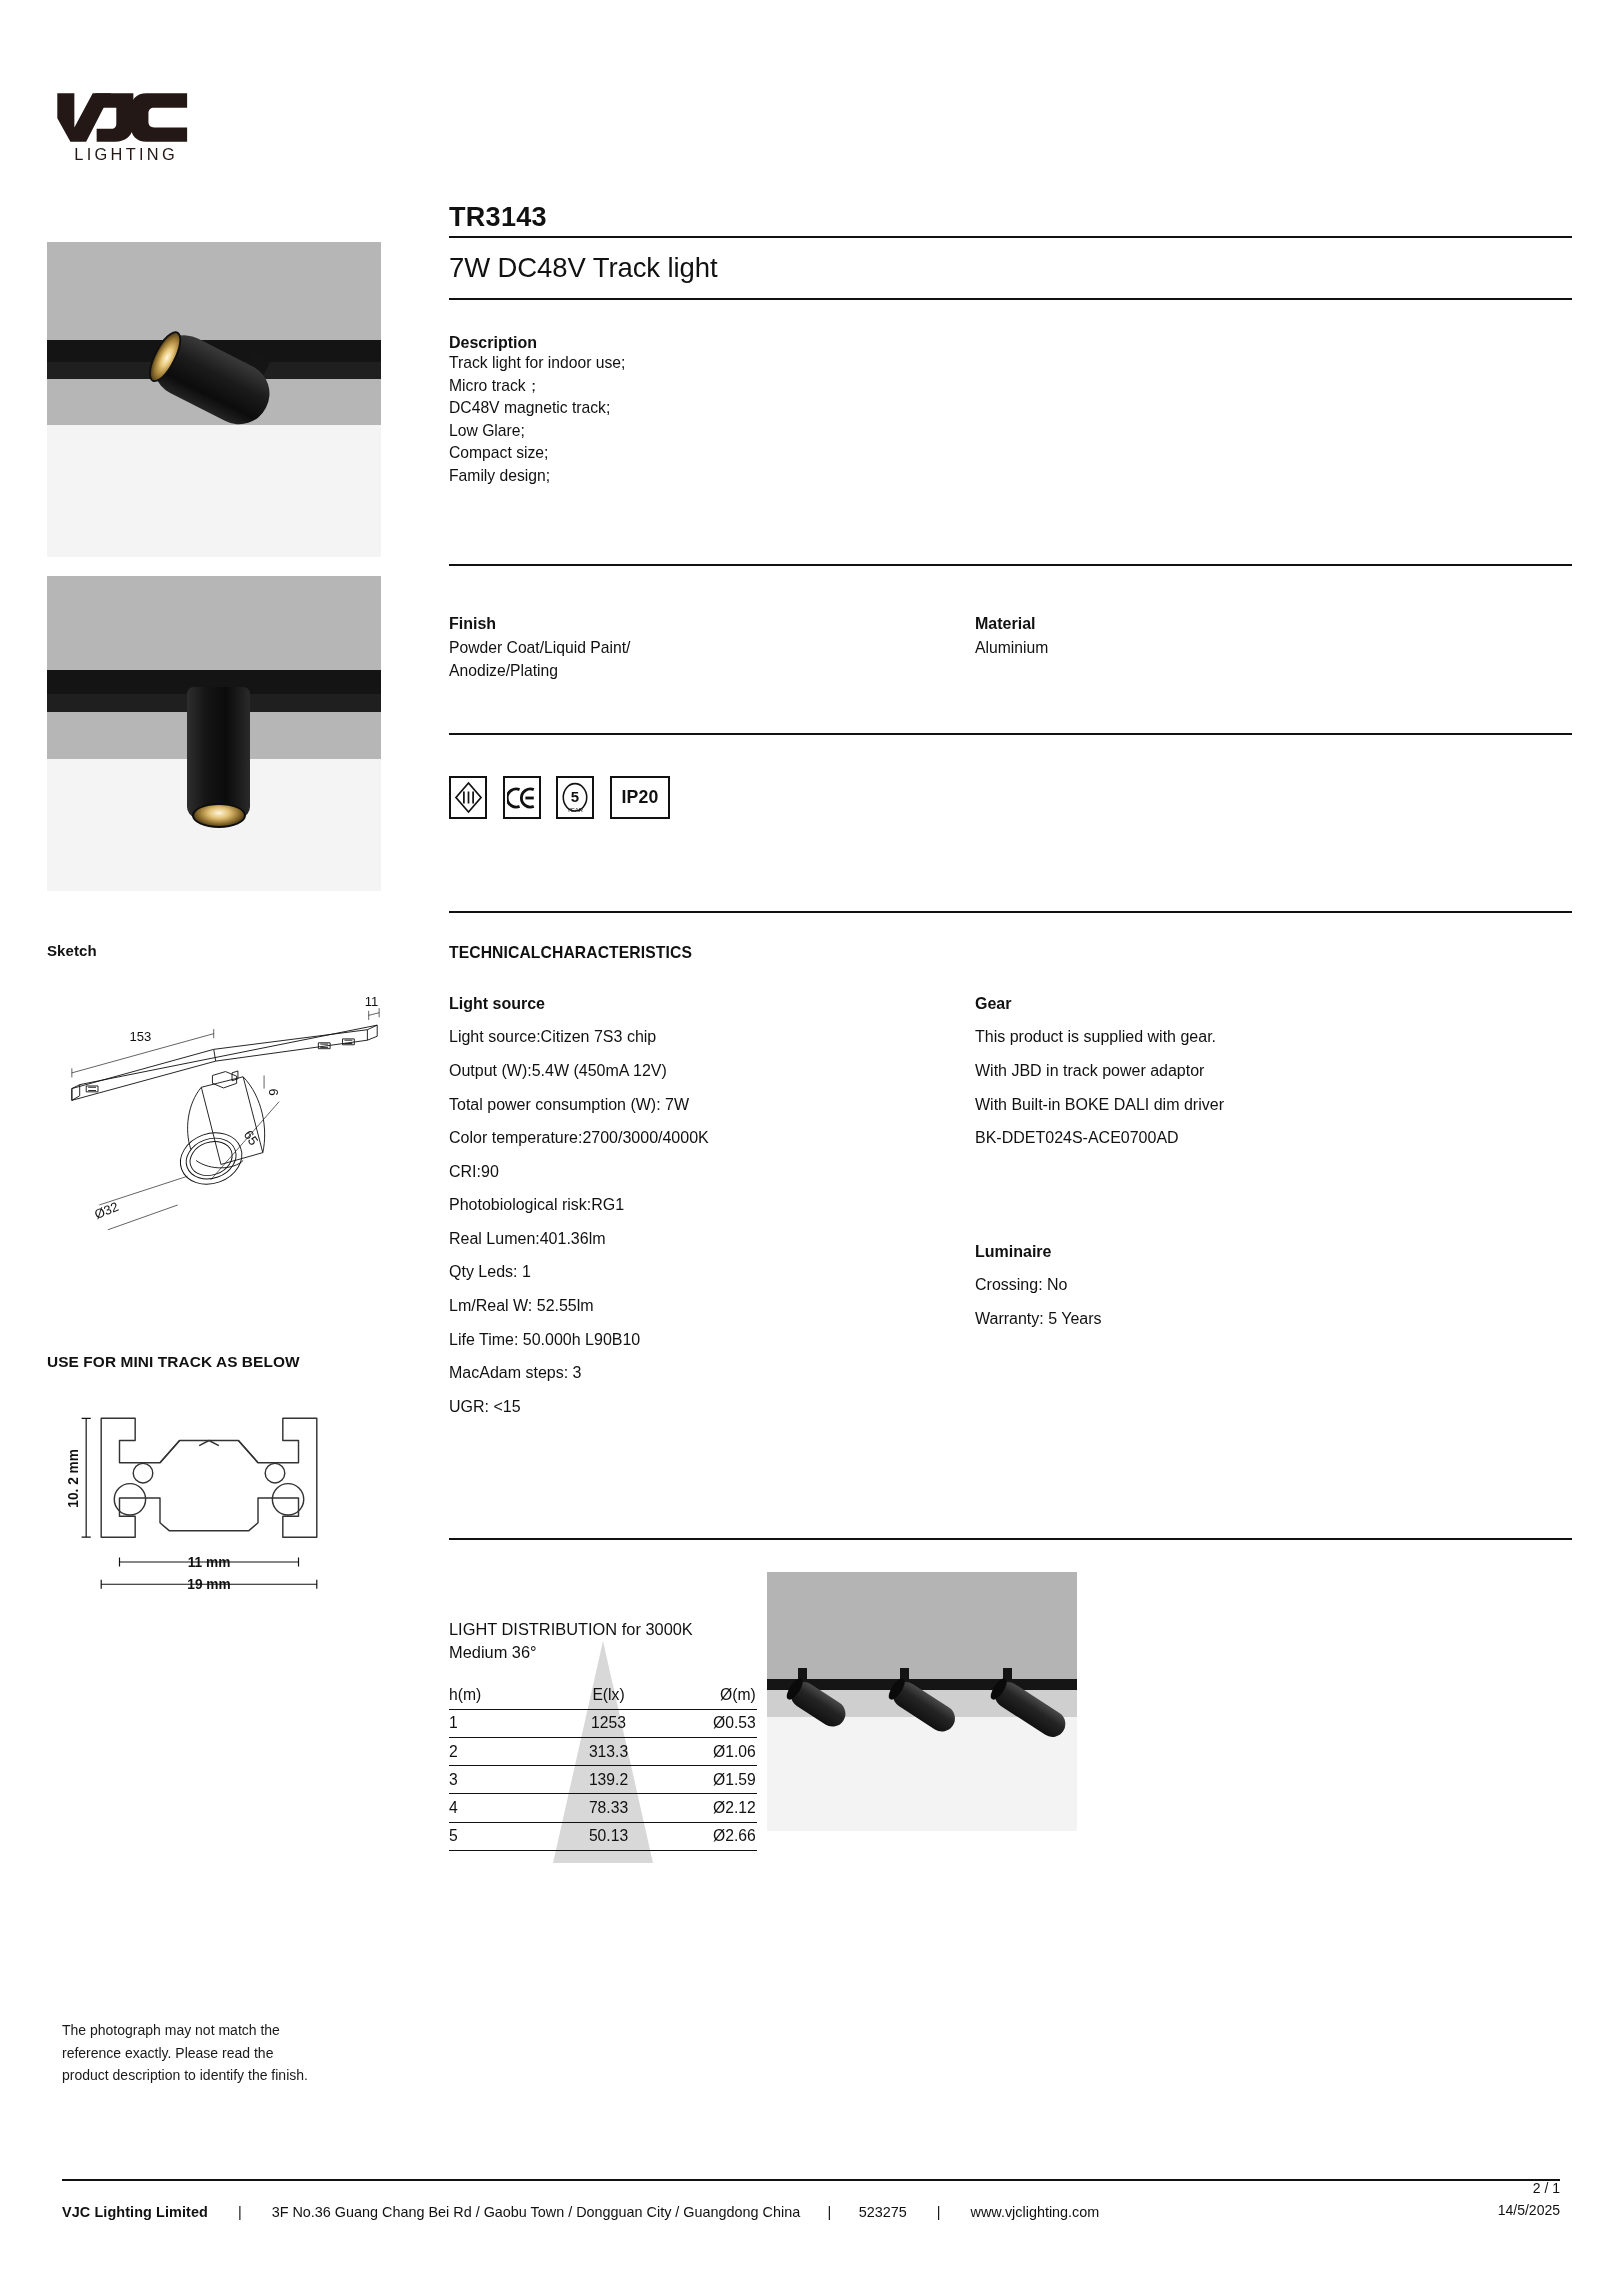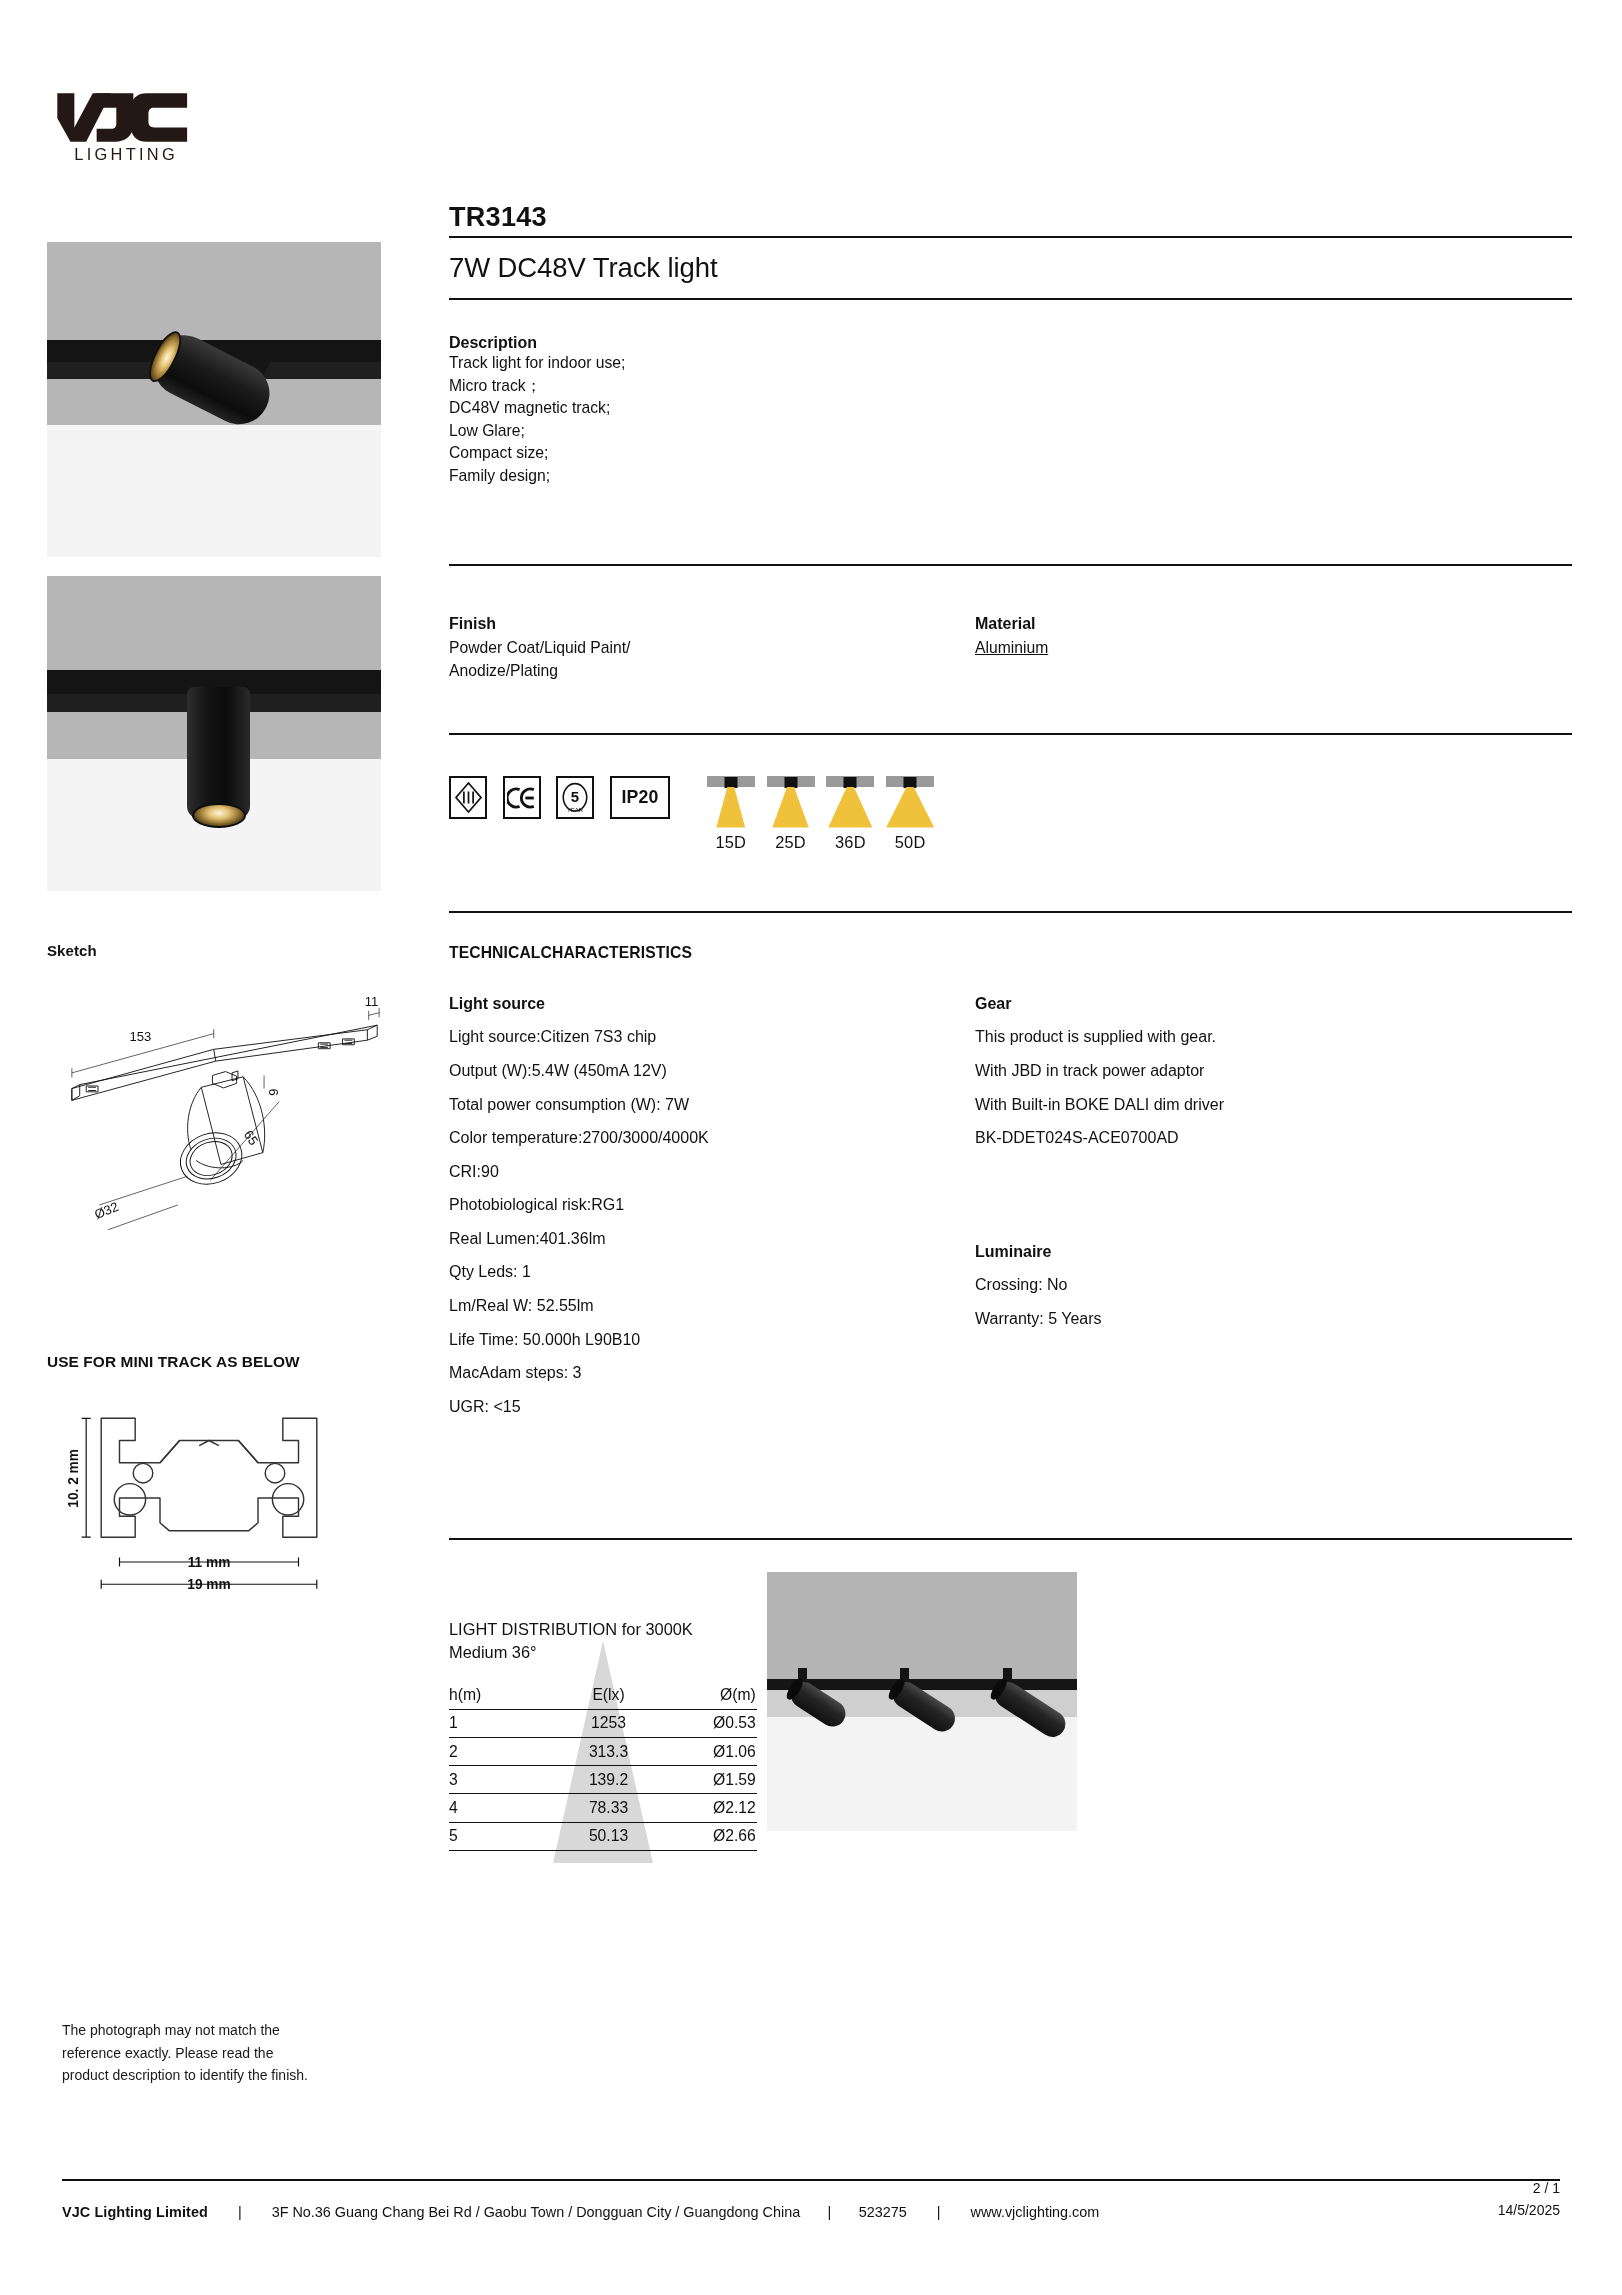--- a/index.html
+++ b/index.html
@@ -327,21 +327,21 @@
 
 <div class="rc" id="finish-block">
   <div class="sec-title">Finish</div>
   <div class="sec-body" style="margin-top:3.9px;">
     <div>Powder Coat/Liquid Paint/</div>
     <div>Anodize/Plating</div>
   </div>
 </div>
 <div class="rc" id="material-block">
   <div class="sec-title">Material</div>
-  <div class="sec-body" style="margin-top:3.9px;text-decoration:underline;">
+  <div class="sec-body" style="margin-top:3.9px;">
     <div>Aluminium</div>
   </div>
 </div>
 
 <div class="hr" style="top:733px;"></div>
 
 <div class="rc" id="badges">
   <div class="badge">
     <svg width="29" height="33" viewBox="0 0 44 50" xmlns="http://www.w3.org/2000/svg">
       <path d="M22 3 L41 25 L22 47 L3 25 Z" fill="none" stroke="#111" stroke-width="2.6"></path>
@@ -361,42 +361,20 @@
     <svg width="30" height="34" viewBox="0 0 46 52" xmlns="http://www.w3.org/2000/svg">
       <ellipse cx="23" cy="25" rx="18" ry="21" fill="none" stroke="#111" stroke-width="2.4"></ellipse>
       <text x="23" y="32" text-anchor="middle" font-family="Liberation Sans, sans-serif" font-size="23" font-weight="bold" fill="#111">5</text>
       <text x="23" y="47" text-anchor="middle" font-family="Liberation Sans, sans-serif" font-size="9" fill="#111">YEAR</text>
     </svg>
   </div>
   <div class="badge ip">
     <span>IP20</span>
   </div>
 
-  <div class="beams">
-    <div class="beam">
-      <div class="ceil"></div>
-      <div class="cone" style="clip-path:polygon(43% 0,57% 0,80% 100%,20% 100%);"></div>
-      <div class="lab">15D</div>
-    </div>
-    <div class="beam">
-      <div class="ceil"></div>
-      <div class="cone" style="clip-path:polygon(43% 0,57% 0,88% 100%,12% 100%);"></div>
-      <div class="lab">25D</div>
-    </div>
-    <div class="beam">
-      <div class="ceil"></div>
-      <div class="cone" style="clip-path:polygon(43% 0,57% 0,96% 100%,4% 100%);"></div>
-      <div class="lab">36D</div>
-    </div>
-    <div class="beam">
-      <div class="ceil"></div>
-      <div class="cone" style="clip-path:polygon(43% 0,57% 0,100% 100%,0 100%);"></div>
-      <div class="lab">50D</div>
-    </div>
-  </div>
 </div>
 
 <div class="hr" style="top:911px;"></div>
 
 <div class="rc" id="tech-heading">
   <span class="thin">TECHNICAL</span><span class="bold">CHARACTERISTICS</span>
 </div>
 
 <div class="rc spec-list" id="ls-block">
   <div class="h">Light source</div>

